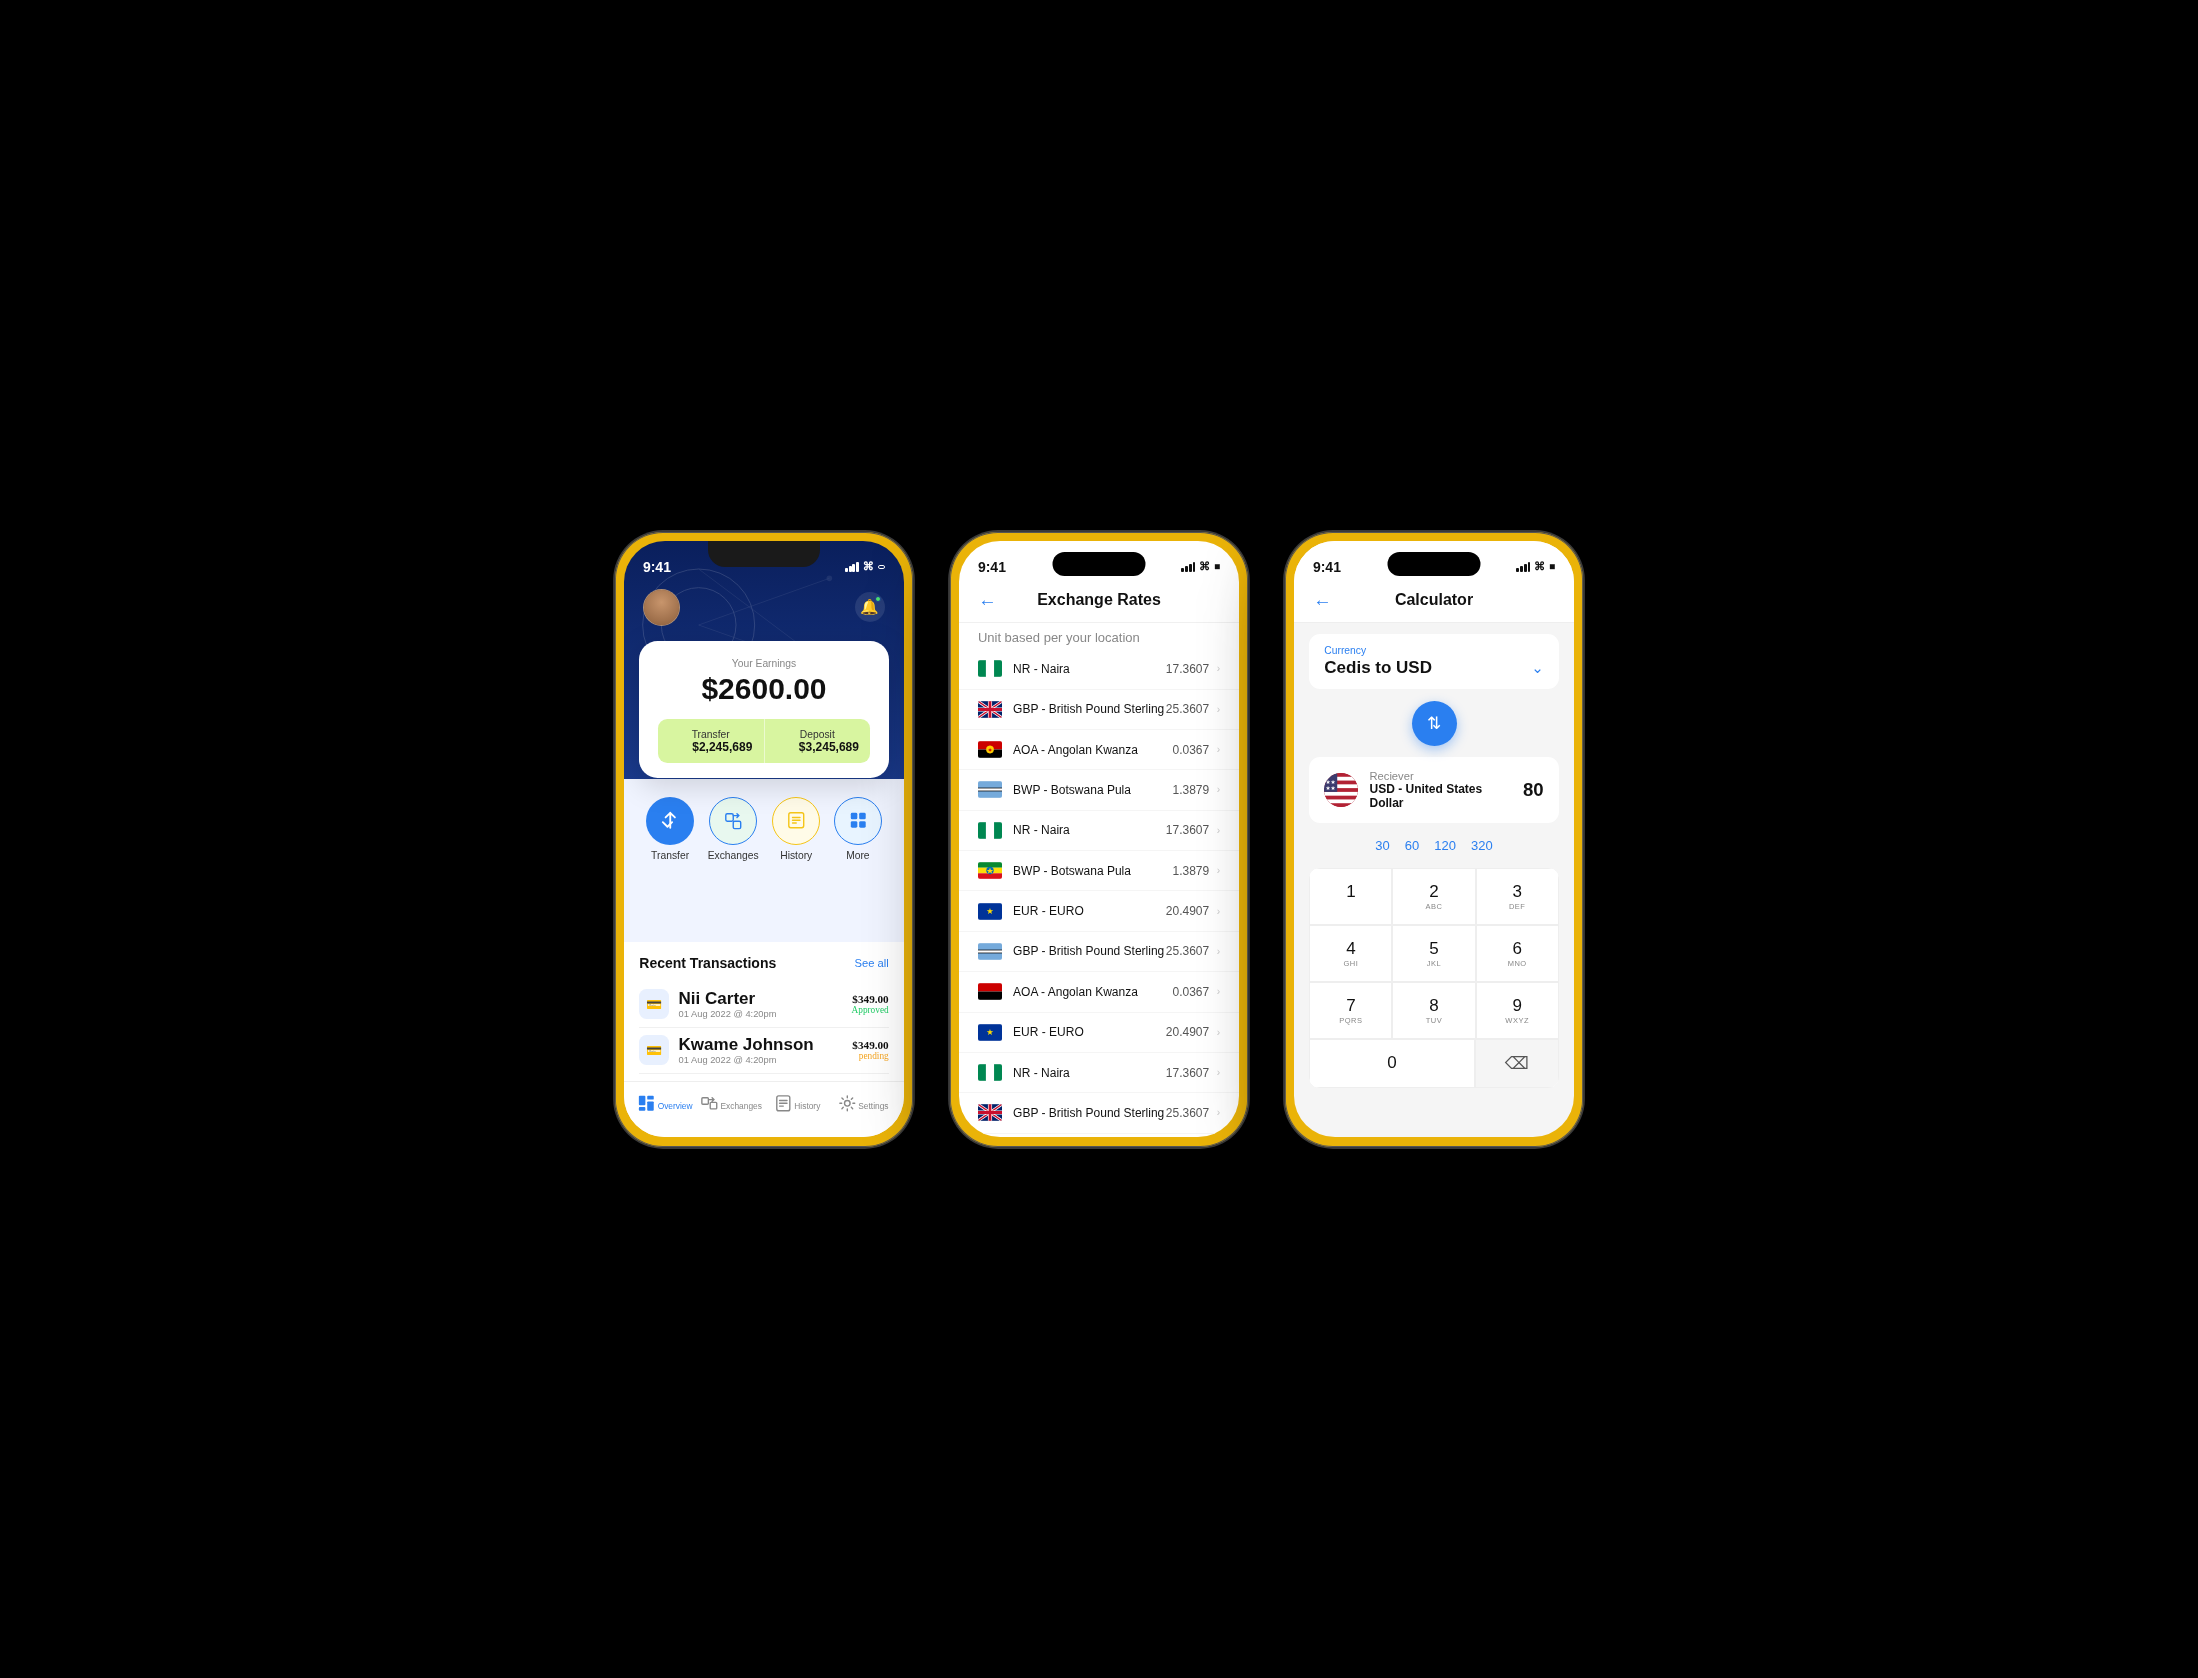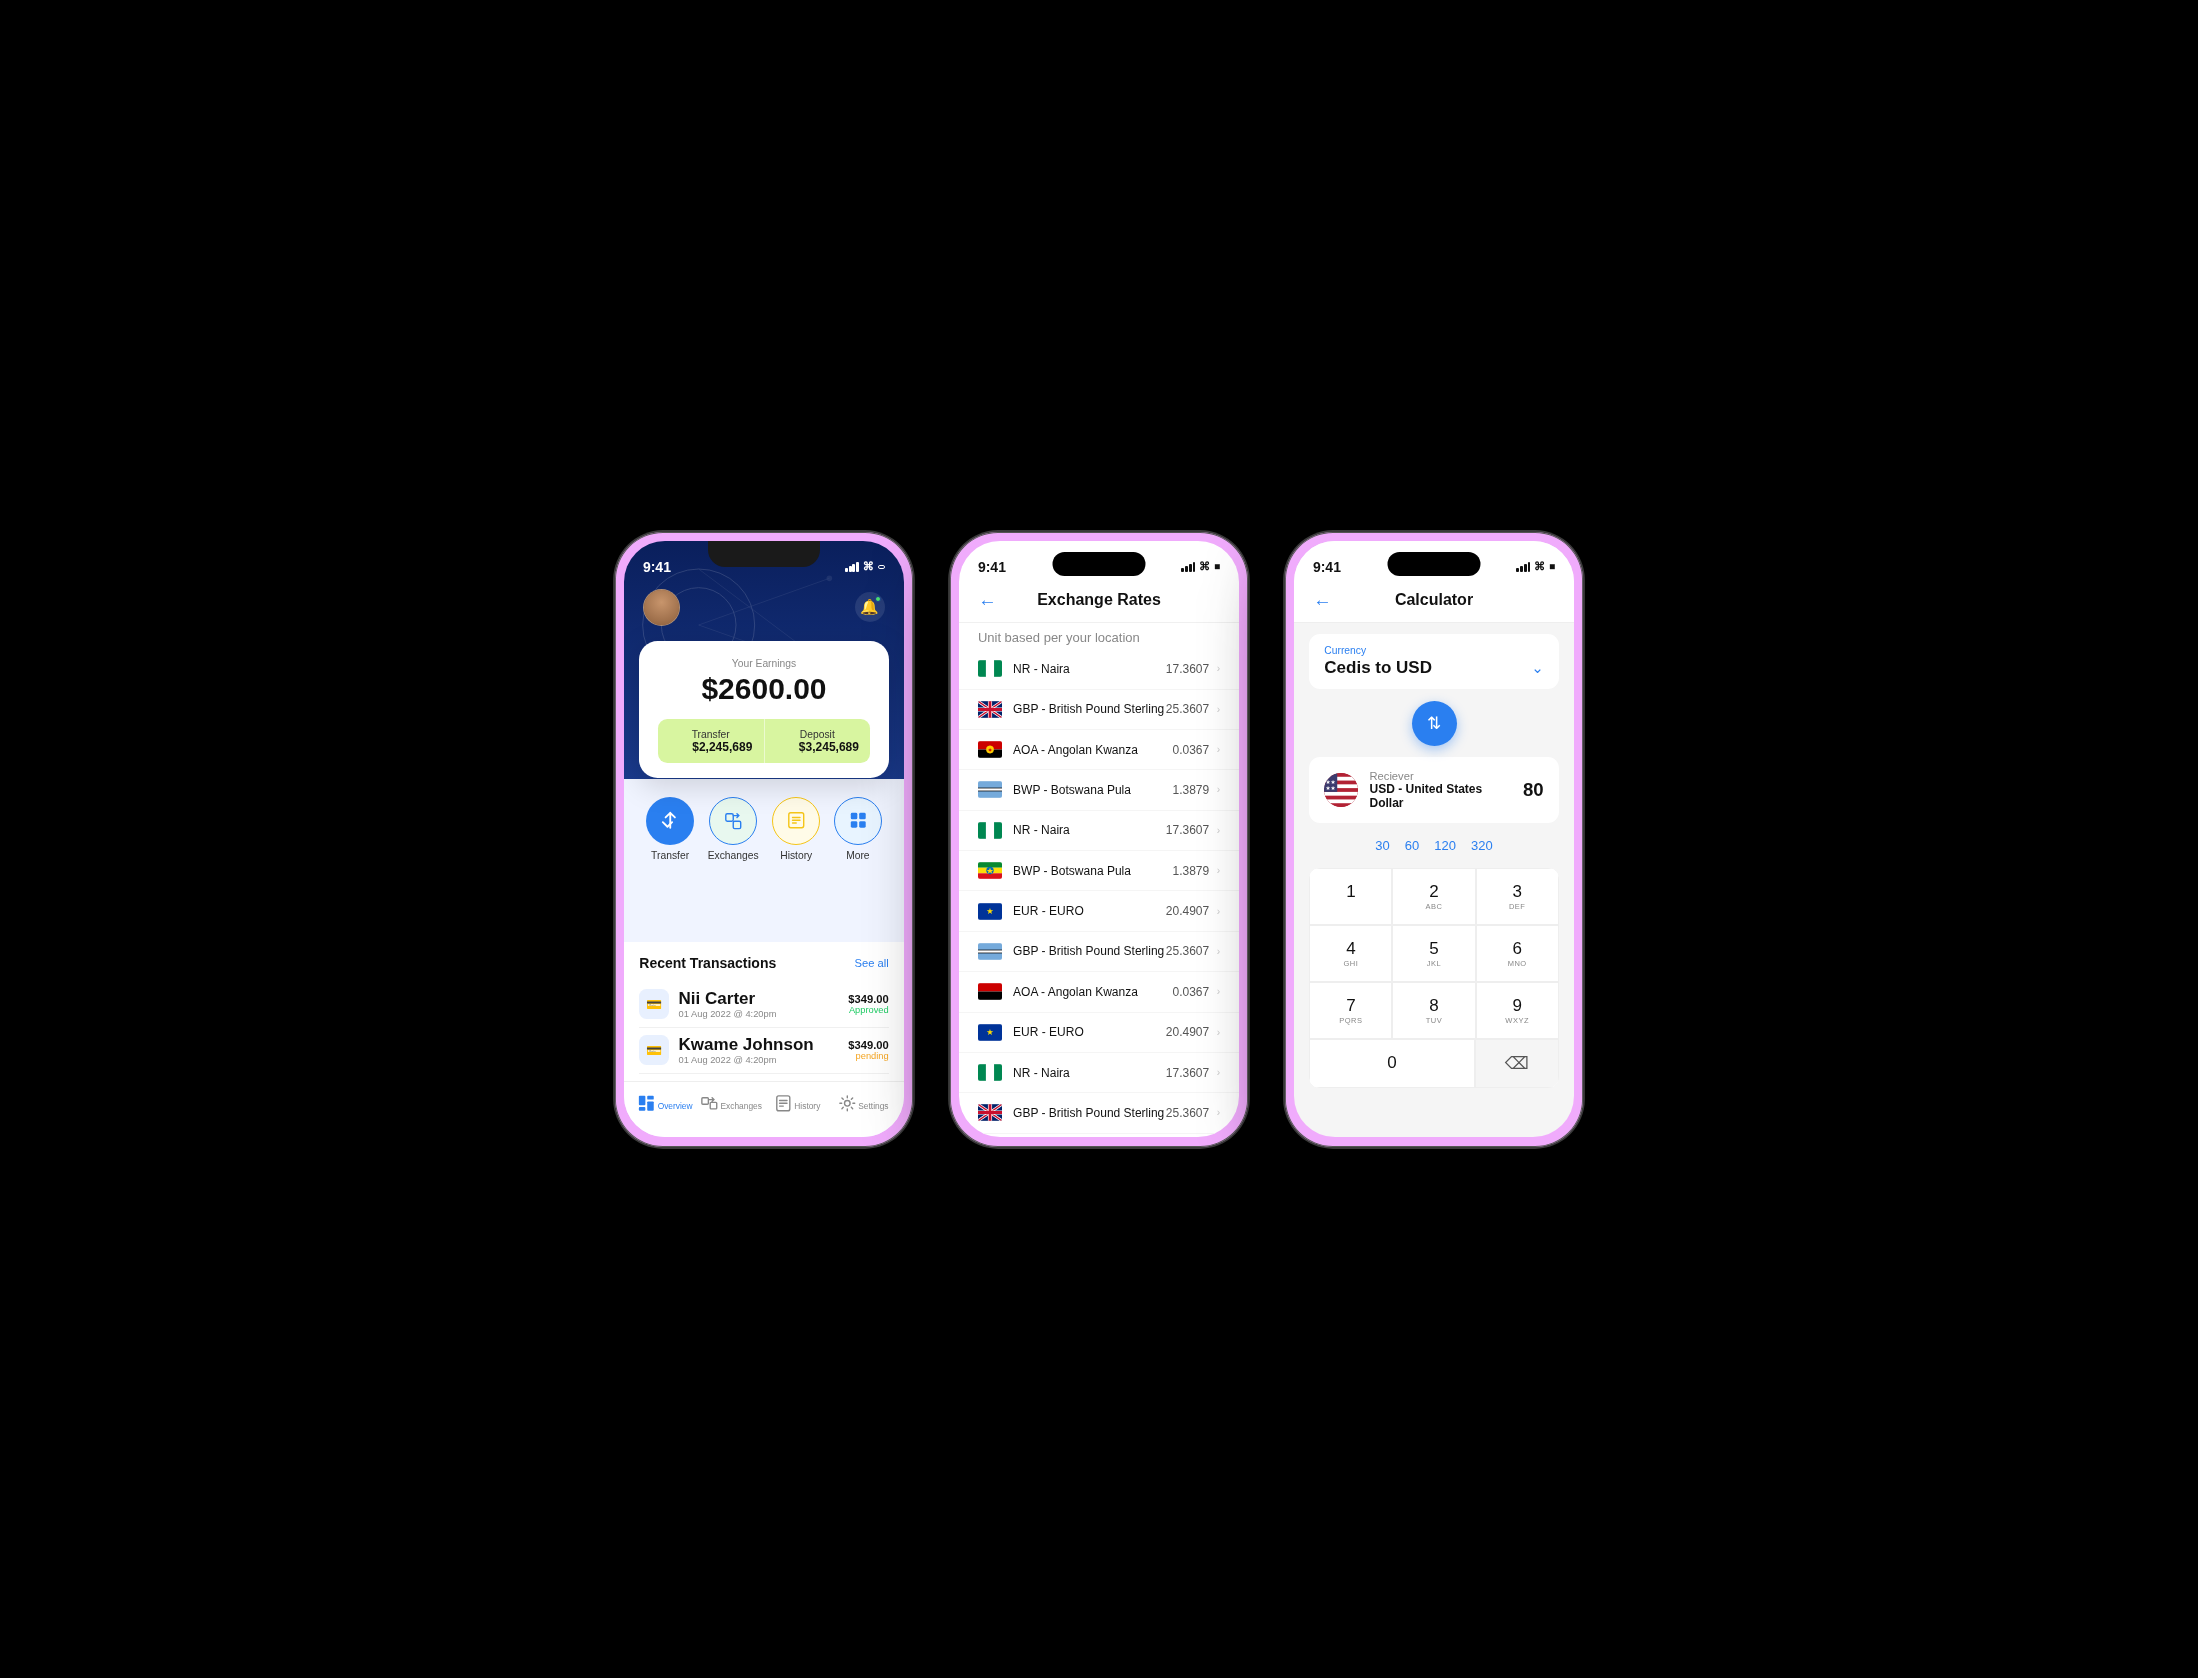--- a/index.html
+++ b/index.html
@@ -15,21 +15,21 @@
       display: flex;
       gap: 37px;
       align-items: center;
       padding: 56px 37px;
     }
 
     
     .phone {
       width: 298px;
       height: 615px;
-      background: #f0abfc;
+      background: #eab308;
       border-radius: 48px;
       position: relative;
       box-shadow: 0 0 0 1.9px #3a3a3a, 0 28px 75px rgba(0,0,0,0.8), inset 0 0 0 0.9px #555;
       overflow: hidden;
     }
     .phone-screen {
       position: absolute;
       top: 9.3px; left: 9.3px; right: 9.3px; bottom: 9.3px;
       border-radius: 41px;
       overflow: hidden;
@@ -157,21 +157,21 @@
       padding: 7.5px 0; border-bottom: 0.9px solid #f0f0f0;
     }
     .p1-tx-icon {
       width: 30px; height: 30px; border-radius: 7.5px;
       background: #e8f0fe; display: flex; align-items: center; justify-content: center;
       margin-right: 9.3px; color: #4a7ff0; font-size: 13px; flex-shrink: 0;
     }
     .p1-tx-info { flex: 1; }
     .p1-tx-name { font-size: 17px; font-weight: 600; color: #111; }
     .p1-tx-date { font-size: 9.3px; color: #888; }
-    .p1-tx-right { text-align: right; }
+    .p1-tx-right { text-align: right; font-family: Liberation Serif, serif; }
     .p1-tx-amount { font-size: 11.2px; font-weight: 600; color: #111; }
     .p1-tx-status { font-size: 9.3px; }
     .status-approved { color: #22cc66; }
     .status-pending { color: #f5a623; }
 
     .p1-bottom-nav {
       position: absolute; bottom: 0; left: 0; right: 0;
       height: 56px;
       background: white;
       display: flex; align-items: center;

